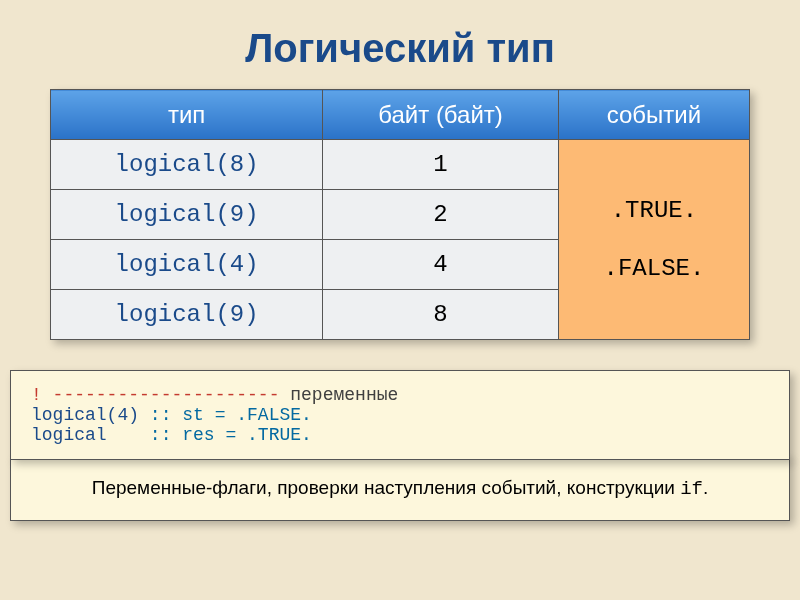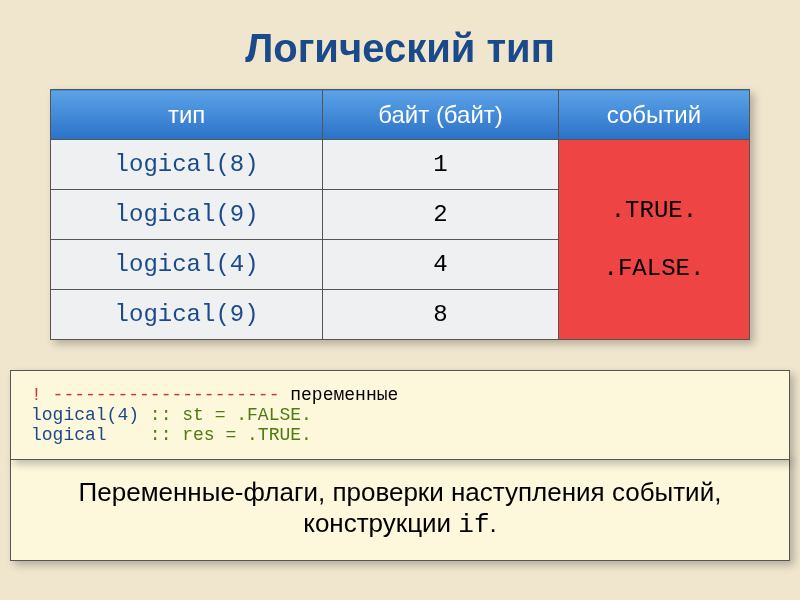--- a/index.html
+++ b/index.html
@@ -45,48 +45,48 @@
     background: #eef0f2;
   }
   td.len {
     font-family: "Courier New", monospace;
     color: #000;
     background: #eef0f2;
   }
   td.values {
     font-family: "Courier New", monospace;
     color: #000;
-    background: #ef4444;
+    background: #fdba74;
     line-height: 2.4;
   }
   .code-block {
     width: 780px;
     margin: 30px auto 0 auto;
     background: #fdf7dc;
     border: 1.5px solid #555;
     padding: 14px 20px;
     font-family: "Courier New", monospace;
     font-size: 18px;
     white-space: pre;
     box-shadow: 4px 4px 8px rgba(0,0,0,0.25);
     position: relative;
     z-index: 2;
   }
   .red { color: #c43a2f; }
-  .green { color: #000000; }
+  .green { color: #404040; }
   .blue { color: #1a4a8a; }
-  .black { color: #4d7c0f; }
+  .black { color: #0369a1; }
   .footer-block {
     width: 780px;
     margin: -4px auto 0 auto;
     background: #fdf7dc;
     border: 1.5px solid #555;
     padding: 20px;
     text-align: center;
-    font-size: 26px;
+    font-size: 19px;
     box-shadow: 4px 4px 8px rgba(0,0,0,0.25);
     position: relative;
     z-index: 1;
   }
   .imono { font-family: "Courier New", monospace; }
 </style>
 </head>
 <body>
 
 <div class="title">Логический тип</div>

